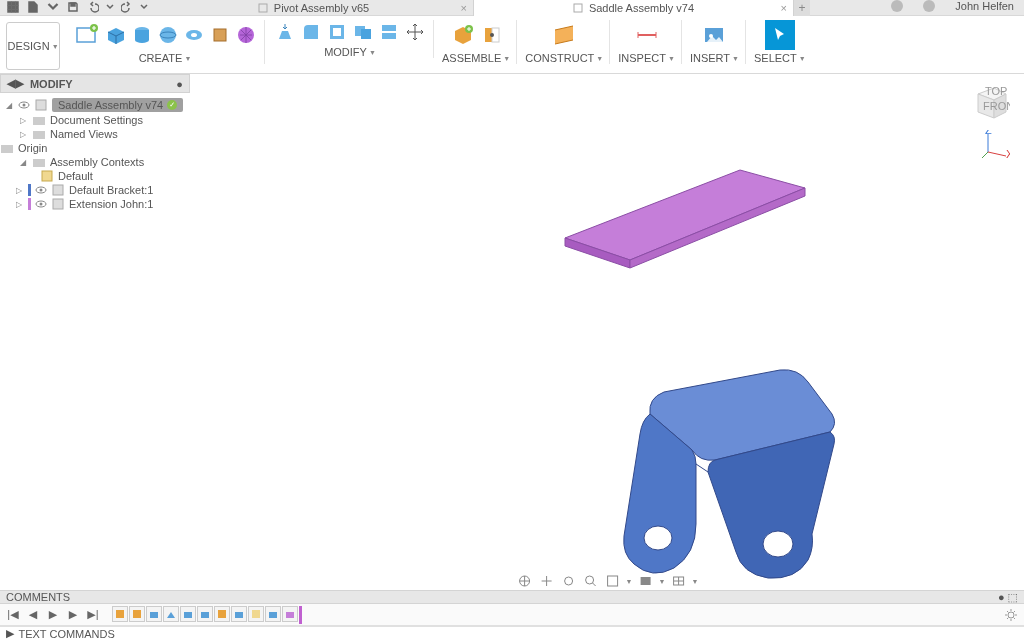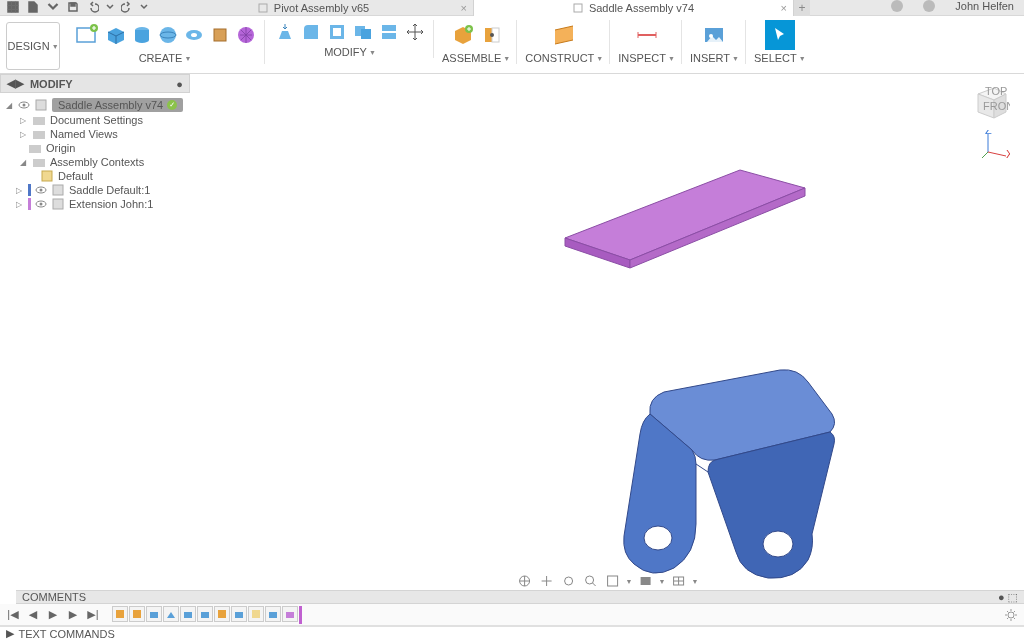--- a/index.html
+++ b/index.html
@@ -39,21 +39,21 @@
 .root-chip{background:#a0a0a0;color:#fff;padding:1px 6px;border-radius:2px;display:flex;align-items:center;gap:4px;}
 .root-chip .check{width:10px;height:10px;border-radius:50%;background:#8bc34a;display:flex;align-items:center;justify-content:center;color:#fff;font-size:7px;}
 .cbar{width:3px;height:12px;}
 .canvas{flex:1;position:relative;background:#fff;}
 .viewcube{position:absolute;top:10px;right:14px;width:42px;height:42px;}
 .axes{position:absolute;top:56px;right:14px;width:28px;height:28px;}
 .plate{position:absolute;left:370px;top:86px;}
 .bracket{position:absolute;left:430px;top:290px;}
 .vtoolbar{position:absolute;bottom:2px;left:50%;transform:translateX(-50%);display:flex;gap:4px;align-items:center;}
 .vtoolbar .vt{width:18px;height:14px;display:flex;align-items:center;justify-content:center;}
-.comments{height:14px;background:#e7e7e7;border-top:1px solid #d4d4d4;border-bottom:1px solid #d4d4d4;display:flex;align-items:center;padding:0 6px;font-size:10px;justify-content:space-between;margin-left:16px;}
+.comments{height:14px;background:#e7e7e7;border-top:1px solid #d4d4d4;border-bottom:1px solid #d4d4d4;display:flex;align-items:center;padding:0 6px;font-size:10px;justify-content:space-between;}
 .timeline{height:22px;display:flex;align-items:center;gap:6px;padding:0 6px;background:#fafafa;border-bottom:1px solid #e0e0e0;}
 .timeline .pb{width:14px;height:14px;display:flex;align-items:center;justify-content:center;color:#666;}
 .tl-steps{display:flex;gap:1px;margin-left:6px;}
 .tl-step{width:16px;height:16px;border:1px solid #ccc;background:#f4f4f4;display:flex;align-items:center;justify-content:center;}
 .tl-marker{width:3px;height:18px;background:#c060d0;}
 .gear{margin-left:auto;color:#999;}
 .textcmd{height:14px;border-top:1px solid #e0e0e0;display:flex;align-items:center;padding:0 6px;font-size:10px;color:#666;}
 svg{display:block;}
 </style>
 </head>
@@ -367,21 +367,21 @@
         </div>
       <div class="bnode" style="padding-left:18px">
           <span class="arrow">▷</span>
           <span class="ic">
             <svg width="12" height="10">
               <rect x="0" y="2" width="12" height="8" fill="#ccc"></rect>
             </svg>
           </span>
           <span>Named Views</span>
         </div>
-      <div class="bnode" style="padding-left:28px">
+      <div class="bnode" style="">
           <span class="ic">
             <svg width="12" height="10">
               <rect x="0" y="2" width="12" height="8" fill="#ccc"></rect>
             </svg>
           </span>
           <span>Origin</span>
         </div>
       <div class="bnode" style="padding-left:18px">
           <span class="arrow">◢</span>
           <span class="ic">
@@ -406,21 +406,21 @@
             <svg width="12" height="10" viewBox="0 0 12 10">
               <ellipse cx="6" cy="5" rx="5" ry="3" fill="none" stroke="#888"></ellipse>
               <circle cx="6" cy="5" r="1.5" fill="#888"></circle>
             </svg>
           </span>
           <span class="ic">
             <svg width="12" height="12">
               <rect x="1" y="1" width="10" height="10" fill="#ddd" stroke="#aaa"></rect>
             </svg>
           </span>
-          <span>Saddle Default:1</span>
+          <span>Default Bracket:1</span>
         </div>
       <div class="bnode" style="padding-left:14px">
           <span class="arrow">▷</span>
           <span class="cbar" style="background:#c57ed9"></span>
           <span class="eye">
             <svg width="12" height="10" viewBox="0 0 12 10">
               <ellipse cx="6" cy="5" rx="5" ry="3" fill="none" stroke="#888"></ellipse>
               <circle cx="6" cy="5" r="1.5" fill="#888"></circle>
             </svg>
           </span>

